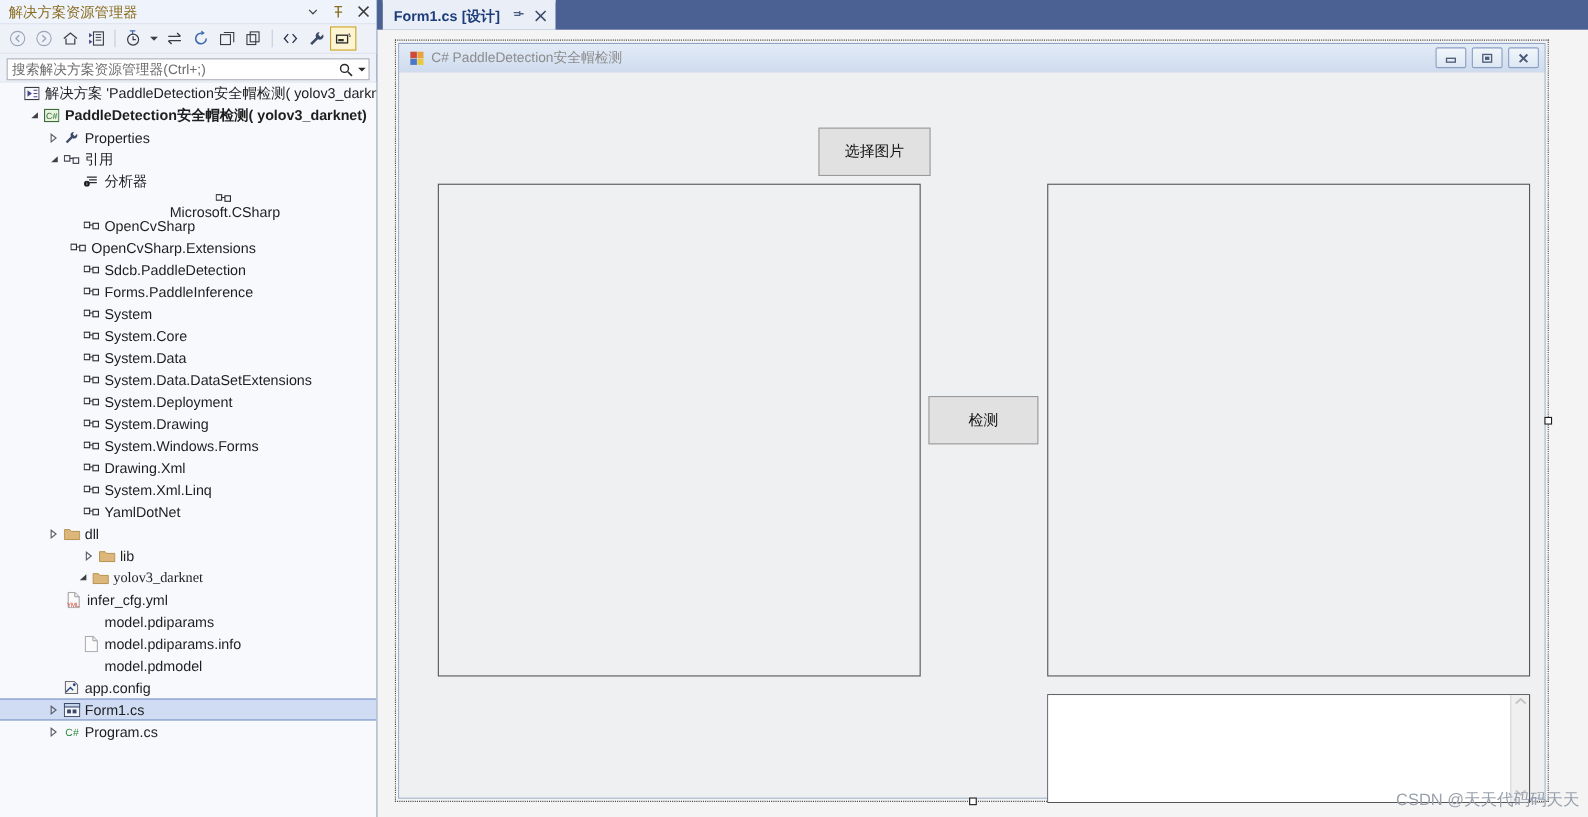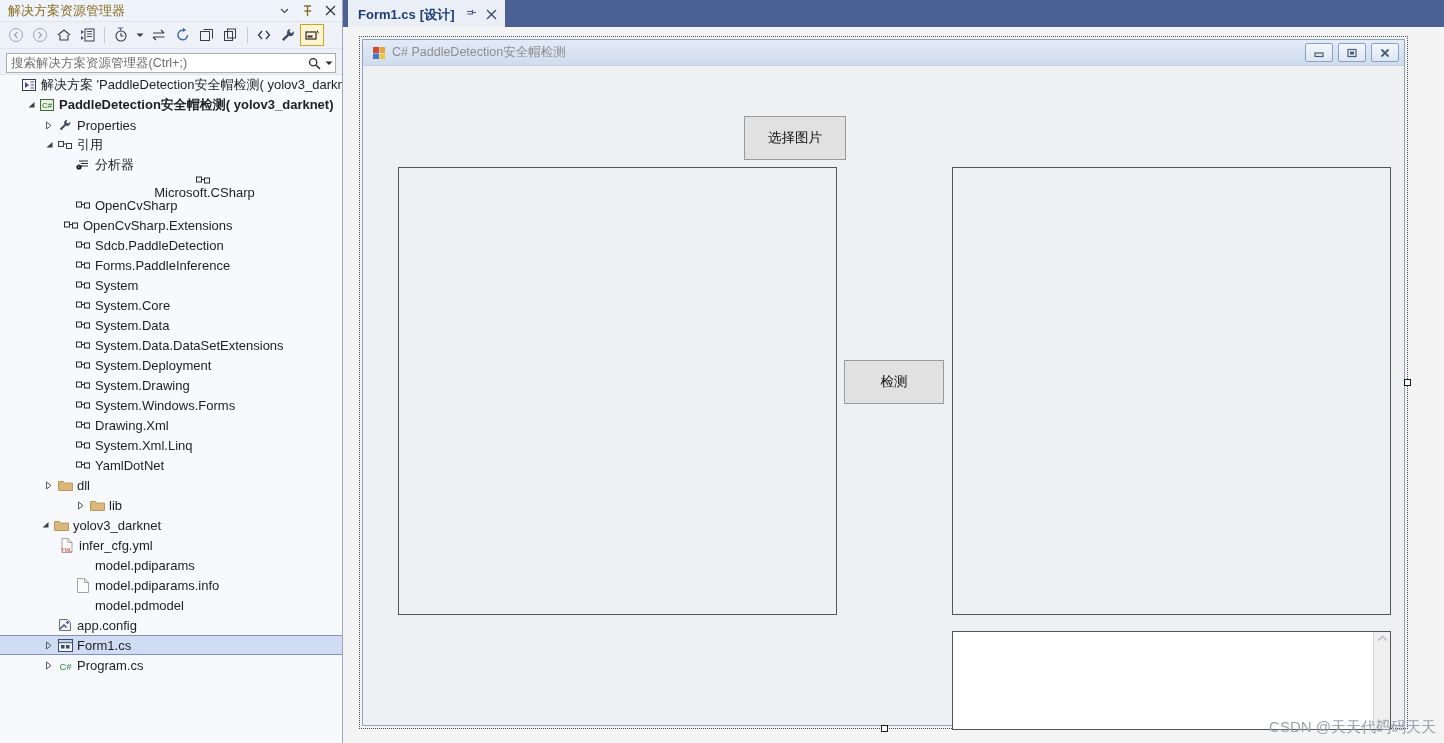--- a/index.html
+++ b/index.html
@@ -519,21 +519,21 @@
               <path d="M1.5 1 L6 4.5 L1.5 8 Z" fill="none" stroke="#5a5a64" stroke-width="1"></path>
             </svg>
           </span>
           <span class="ico">
             <svg width="15" height="13" viewBox="0 0 15 13">
               <path d="M0.5 2.5 h5 l1.3 1.6 h7.7 v7.4 h-14 Z" fill="#dcb67a" stroke="#b5924f" stroke-width="0.9"></path>
             </svg>
           </span>
           <span class="lbl">lib</span>
         </div>
-        <div class="row" style="padding-left: 38px;">
+        <div class="row" style="padding-left: 68px; font-family: Liberation Serif, serif;">
           <span class="exp">
             <svg width="9" height="8" viewBox="0 0 9 8">
               <path d="M7.5 1 L7.5 6.5 L1.5 6.5 Z" fill="#3f3f46"></path>
             </svg>
           </span>
           <span class="ico">
             <svg width="15" height="13" viewBox="0 0 15 13">
               <path d="M0.5 2.5 h5 l1.3 1.6 h7.7 v7.4 h-14 Z" fill="#dcb67a" stroke="#b5924f" stroke-width="0.9"></path>
             </svg>
           </span>

